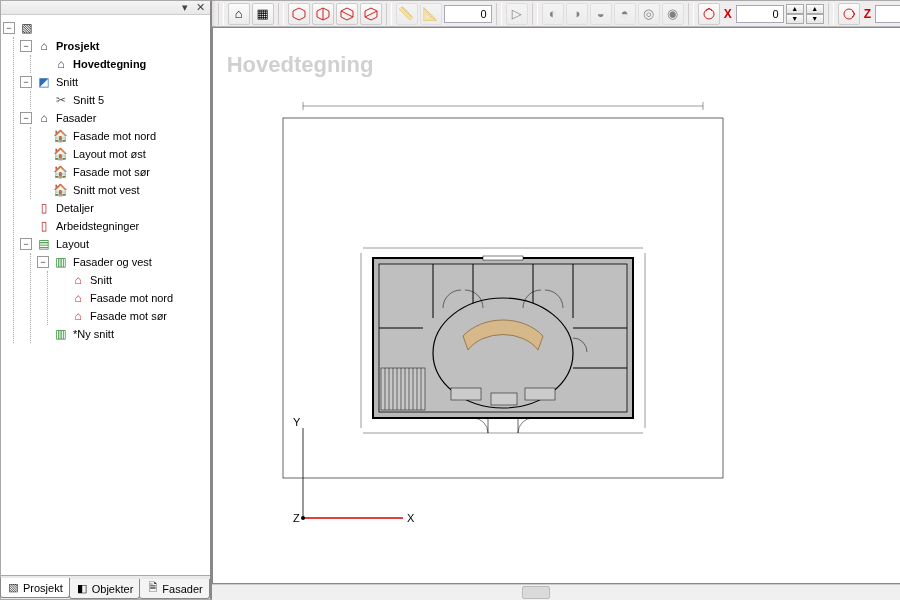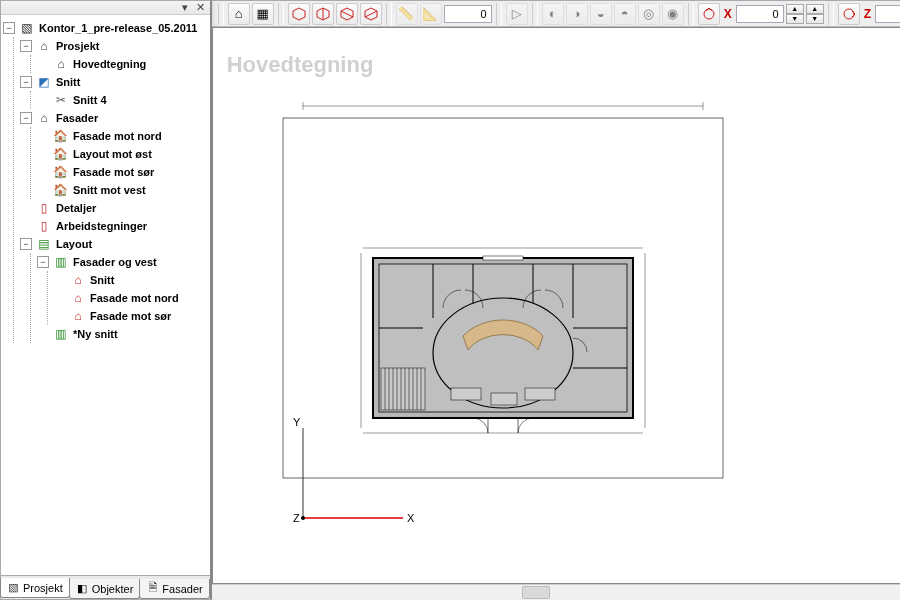--- a/index.html
+++ b/index.html
@@ -9,21 +9,21 @@
   .left-panel { width: 248px; height: 600px; border: 1px solid #aaa; border-right: 2px solid #888; display: flex; flex-direction: column; background: #fff; position: relative; box-shadow: 2px 0 3px rgba(0,0,0,0.08); }
   .panel-header { height: 14px; background: linear-gradient(#f4f4f4,#e8e8e8); border-bottom: 1px solid #ccc; display: flex; justify-content: flex-end; align-items: center; gap: 4px; padding: 0 3px; }
   .panel-header .ctl { width: 12px; height: 12px; display: flex; align-items: center; justify-content: center; color: #444; cursor: pointer; }
   .tree { flex: 1; overflow: auto; padding: 4px 2px; user-select: none; }
   .tree ul { list-style: none; padding-left: 0; }
   .tree li { padding-left: 0; white-space: nowrap; }
   .node-row { display: flex; align-items: center; height: 18px; line-height: 18px; gap: 2px; }
   .expander { width: 12px; height: 12px; border: 1px solid #999; display: inline-flex; align-items: center; justify-content: center; font-size: 9px; color: #333; background: #fff; cursor: pointer; margin-right: 2px; }
   .expander.empty { border: none; }
   .icon { width: 16px; height: 16px; display: inline-flex; align-items: center; justify-content: center; font-size: 12px; }
-  .node-label { padding: 0 2px; font-weight: bold; }
+  .node-label { padding: 0 2px; }
   .node-label.bold { font-weight: bold; }
   .children { padding-left: 16px; }
   .children.dots { border-left: 1px dotted #aaa; margin-left: 10px; padding-left: 6px; }
   
   
   .ic-proj { color: #2a2a2a; }
   .ic-house { color: #333; }
   .ic-house-b { color: #333; font-weight: bold; }
   .ic-snitt { color: #2b6fb8; }
   .ic-scissors { color: #555; }
@@ -70,21 +70,20 @@
   <div class="panel-header">
     <span class="ctl">▾</span>
     <span class="ctl">✕</span>
   </div>
   <div class="tree">
     <ul>
       <li>
         <div class="node-row">
           <span class="expander">−</span>
           <span class="icon ic-proj">▧</span>
-          <span class="node-label bold">Kontor_1_pre-release_05.2011</span>
         </div>
         <ul class="children dots">
           <li>
             <div class="node-row">
               <span class="expander">−</span>
               <span class="icon ic-house">⌂</span>
               <span class="node-label bold">Prosjekt</span>
             </div>
             <ul class="children dots">
               <li>
@@ -100,21 +99,21 @@
             <div class="node-row">
               <span class="expander">−</span>
               <span class="icon ic-snitt">◩</span>
               <span class="node-label">Snitt</span>
             </div>
             <ul class="children dots">
               <li>
                   <div class="node-row">
                 <span class="expander empty"></span>
                 <span class="icon ic-scissors">✂</span>
-                <span class="node-label">Snitt 4</span>
+                <span class="node-label">Snitt 5</span>
               </div>
                 </li>
             </ul>
           </li>
           <li>
             <div class="node-row">
               <span class="expander">−</span>
               <span class="icon ic-house">⌂</span>
               <span class="node-label">Fasader</span>
             </div>

